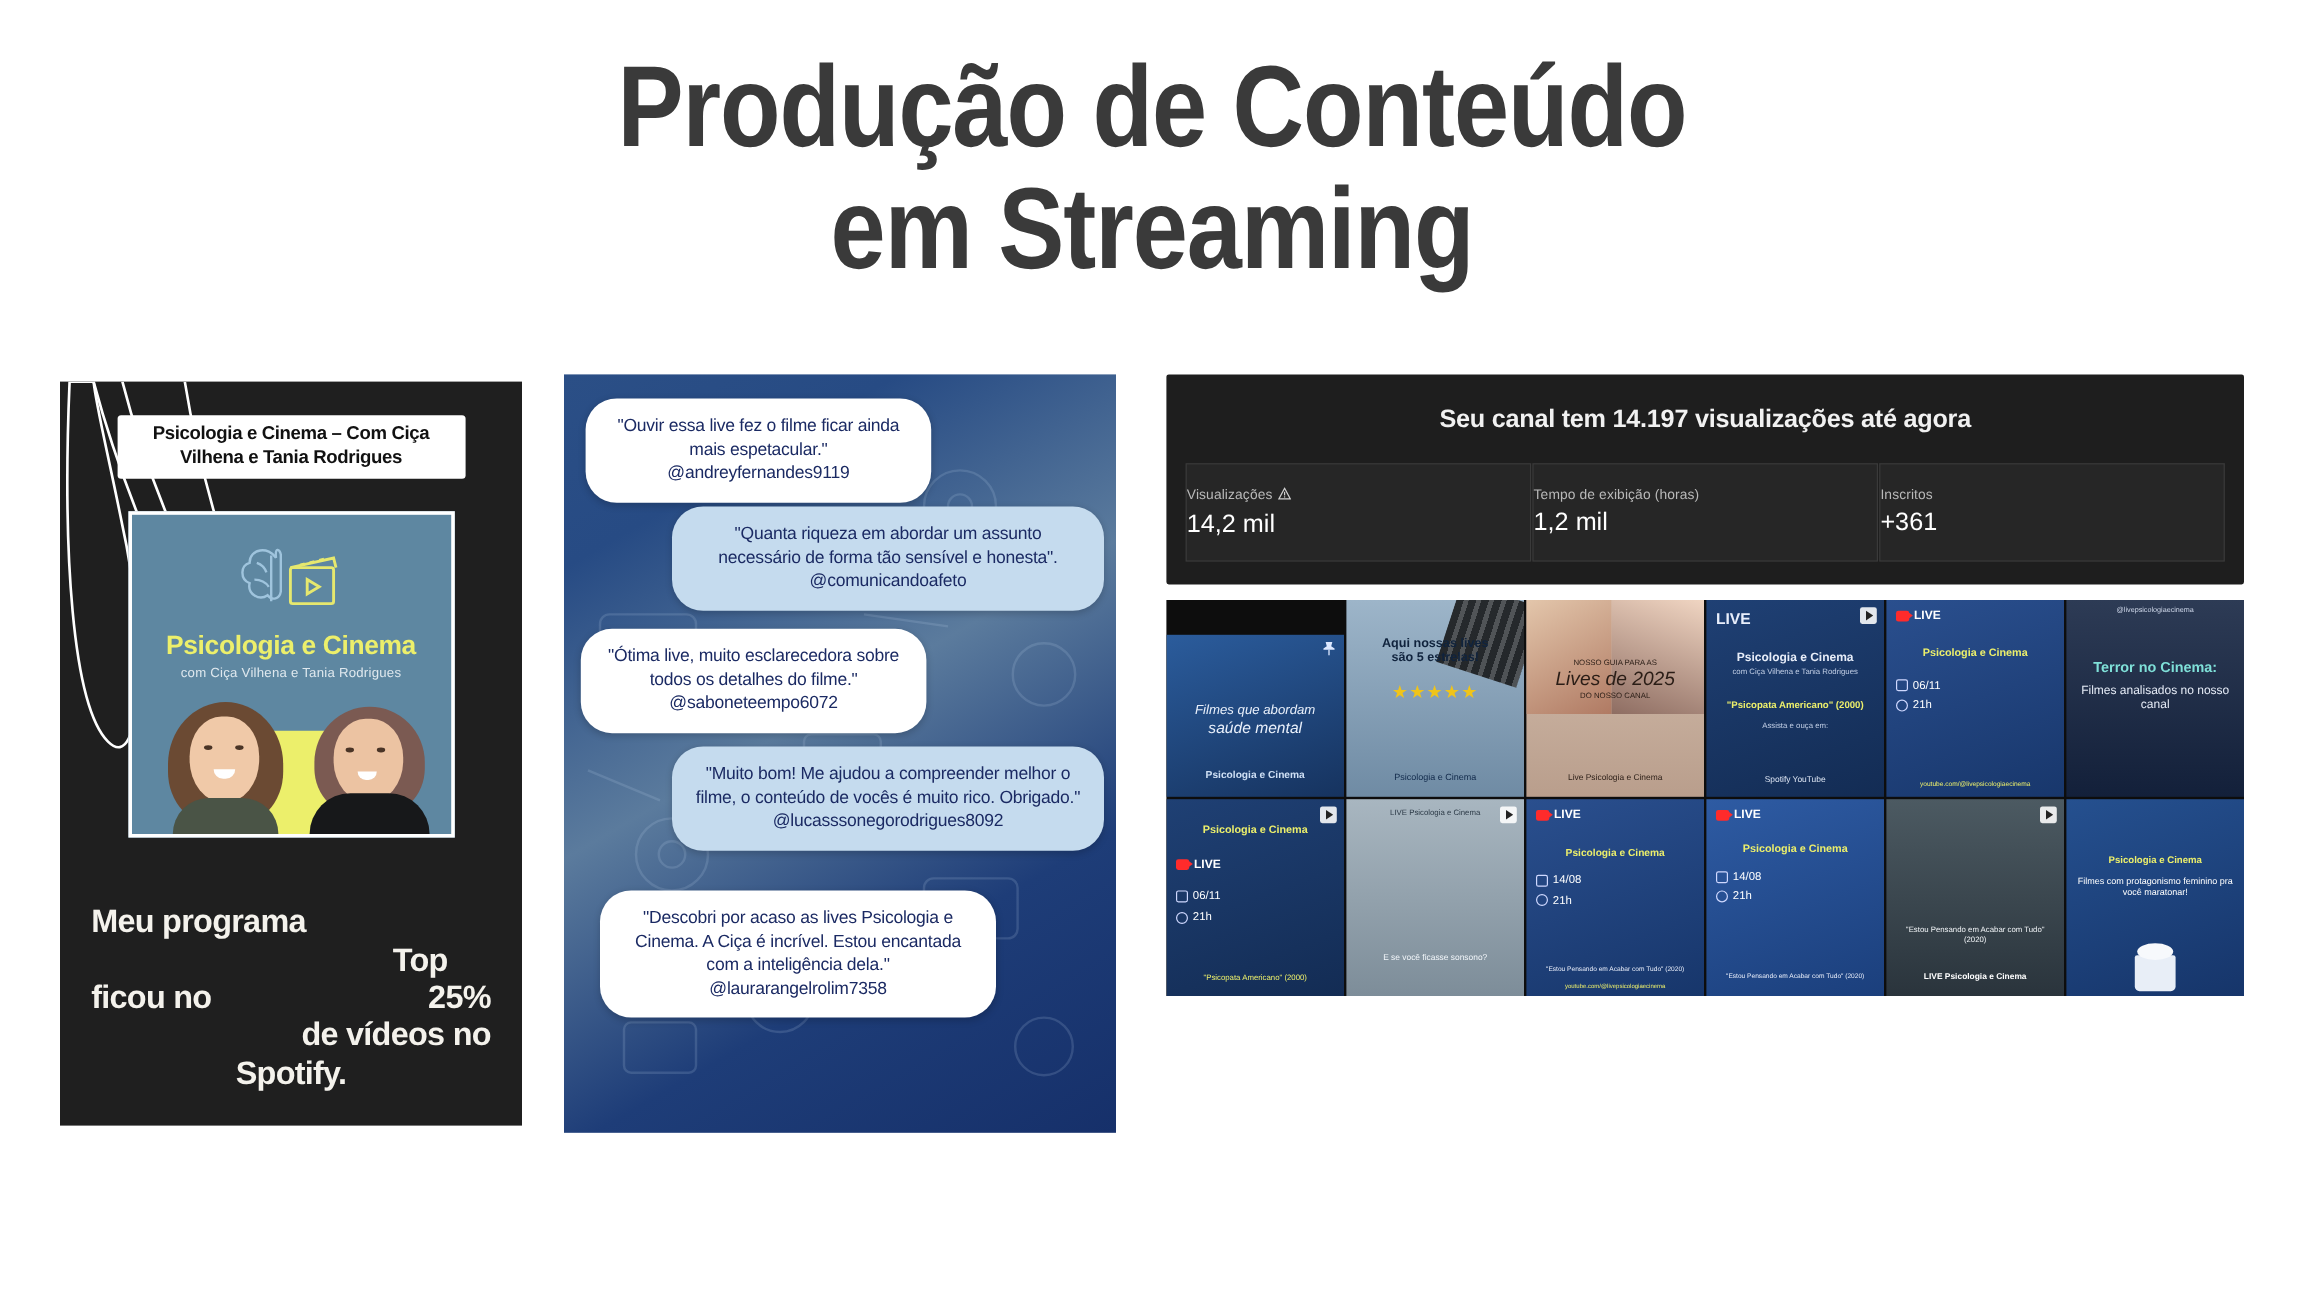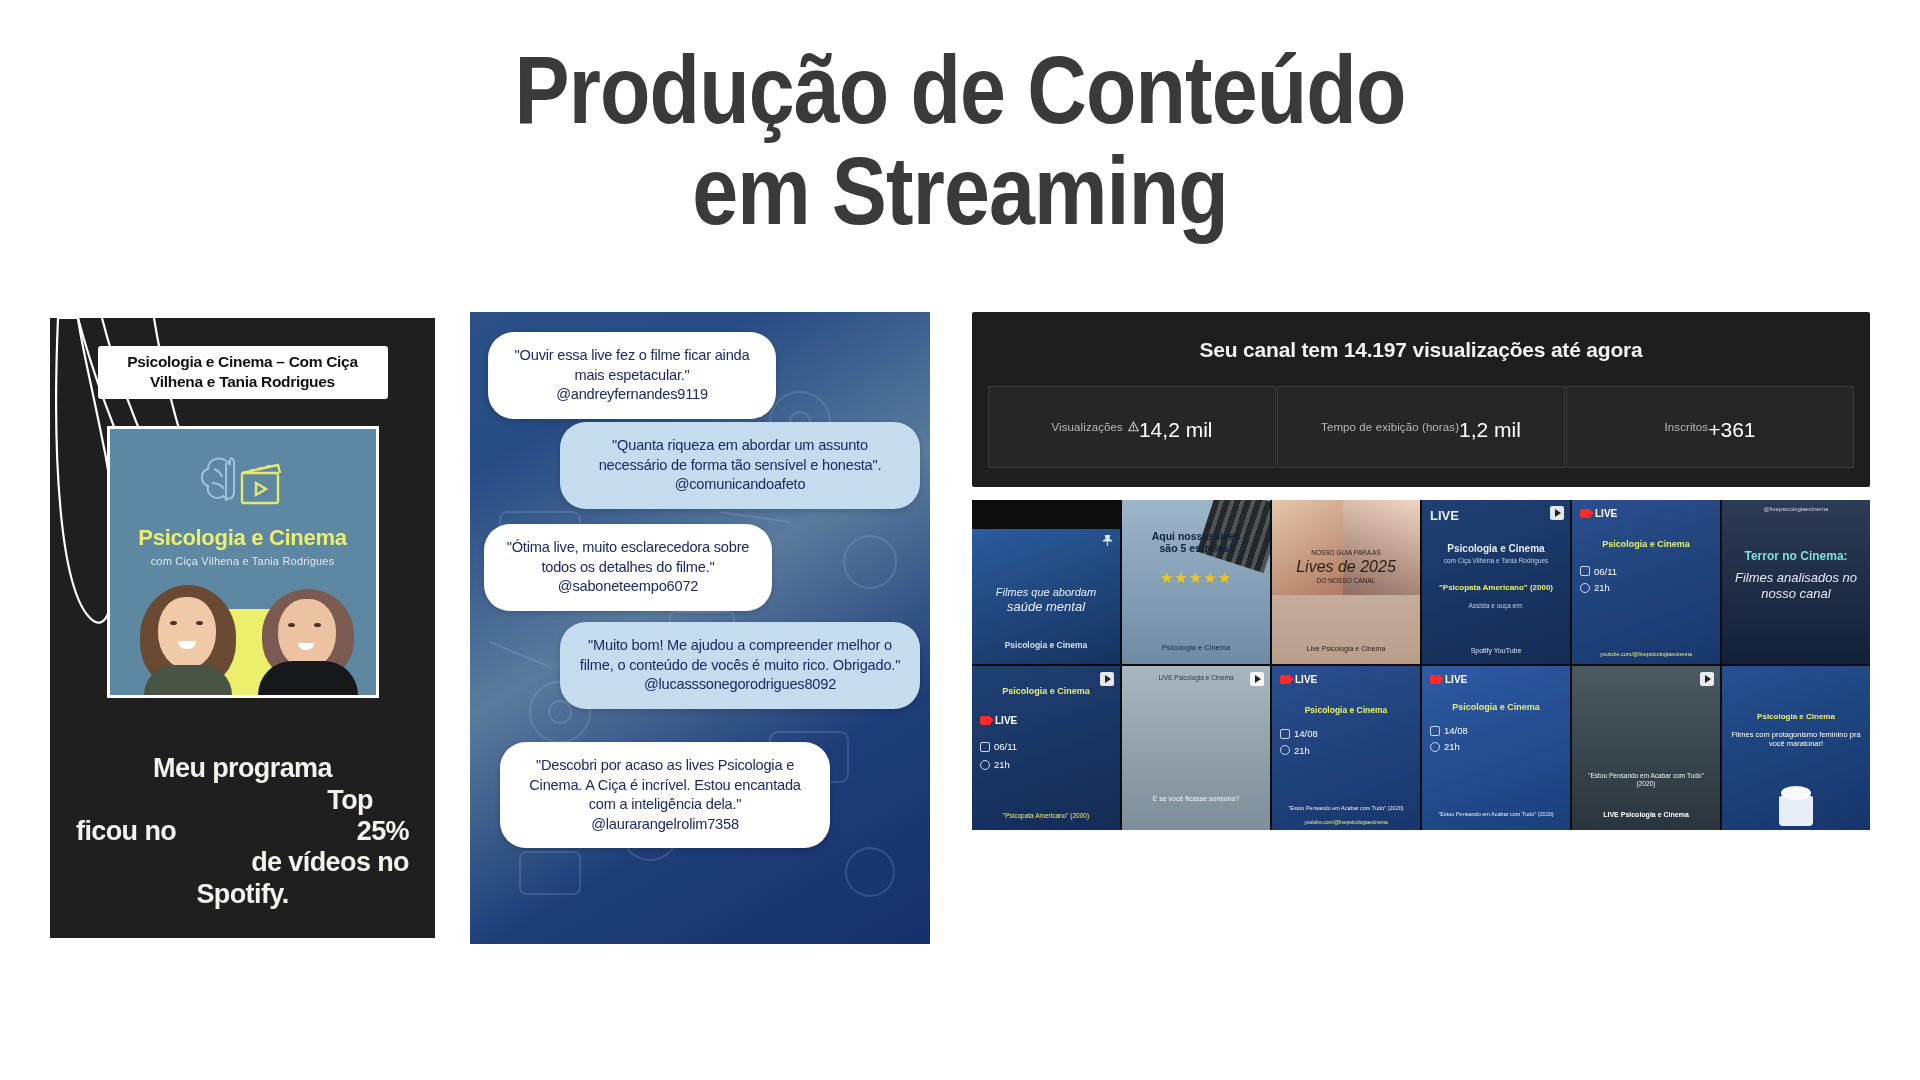--- a/index.html
+++ b/index.html
@@ -77,21 +77,21 @@
   .head { position: absolute; bottom: 0; }
   .head .hair { position: absolute; border-radius: 50% 50% 44% 44%; }
   .head .face { position: absolute; border-radius: 46% 46% 50% 50%; }
   .head .body { position: absolute; bottom: 0; border-radius: 40px 40px 0 0; }
   .sp-bottom {
     position: absolute; bottom: 28px; left: 0; width: 100%;
     text-align: center; padding: 0 26px;
     color: #f4f2ec;
     font-size: 27px; font-weight: 700; line-height: 1.16; letter-spacing: -0.6px;
   }
-  .sp-bottom .l1 { text-align: center; }
+  .sp-bottom .l1 { text-align: left; }
   .sp-bottom .l2 { text-align: right; padding-right: 36px; }
   .sp-bottom .l3 { display: flex; justify-content: space-between; }
   .sp-bottom .l4 { text-align: right; }
   .sp-bottom .l5 { text-align: center; }
 
   
   .testi-card {
     position: absolute; left: 470px; top: 0px;
     width: 460px; height: 632px;
     background: linear-gradient(150deg,#2b4f86 0%, #274b84 18%, #5b7b9d 45%, #1e3d78 72%, #16306a 100%);
@@ -126,21 +126,21 @@
   .yt-headline {
     position: absolute; top: 26px; width: 100%; text-align: center;
     color: #f1f1f1; font-size: 21px; font-weight: 700; letter-spacing: -0.2px;
   }
   .yt-tiles {
     position: absolute; top: 74px; left: 16px; right: 16px; height: 82px;
     display: flex; gap: 1px;
   }
   .yt-tile {
     flex: 1; background: #262626; border: 1px solid #3a3a3a;
-    display: flex; flex-direction: row; align-items: center; justify-content: center;
+    display: flex; flex-direction: column; justify-content: center;
   }
   .yt-tile .lbl {
     color: #b9b9b9; font-size: 11.5px; letter-spacing: 0.1px;
     display: flex; align-items: center; gap: 5px;
   }
   .yt-tile .val { color: #ffffff; font-size: 21px; margin-top: 5px; }
   .warn-icon { display: inline-block; }
 
   .yt-grid {
     position: absolute; left: 0; top: 188px; width: 898px; height: 330px;
@@ -398,21 +398,21 @@
             <span class="clock-ico"></span>
             <span>21h</span>
           </div>
           <div class="cap" style="bottom:6px;font-size:5.5px;color:#ecef6b;">youtube.com/@livepsicologiaecinema</div>
         </div>
 
         <div class="thumb" style="background:linear-gradient(180deg,#2d3b55,#13203a);">
           <div class="cap" style="top:6px;font-size:6px;color:#cfd8ea;">@livepsicologiaecinema</div>
           <div class="cap" style="top:30%;">
             <div style="font-size:12px;font-weight:700;color:#7fe0d8;">Terror no Cinema:</div>
-            <div style="font-size:13px;color:#e4eaf5;margin-top:6px;font-style:italic;">Filmes analisados no nosso canal</div>
+            <div style="font-size:10px;color:#e4eaf5;margin-top:6px;">Filmes analisados no nosso canal</div>
           </div>
         </div>
 
         <div class="thumb" style="background:linear-gradient(160deg,#1f4074,#132c54);">
           <span class="play-badge">
               <i></i>
             </span>
           <div class="cap" style="top:12%;">
             <div style="font-size:9px;font-weight:700;color:#ecef6b;">Psicologia e Cinema</div>
           </div>

